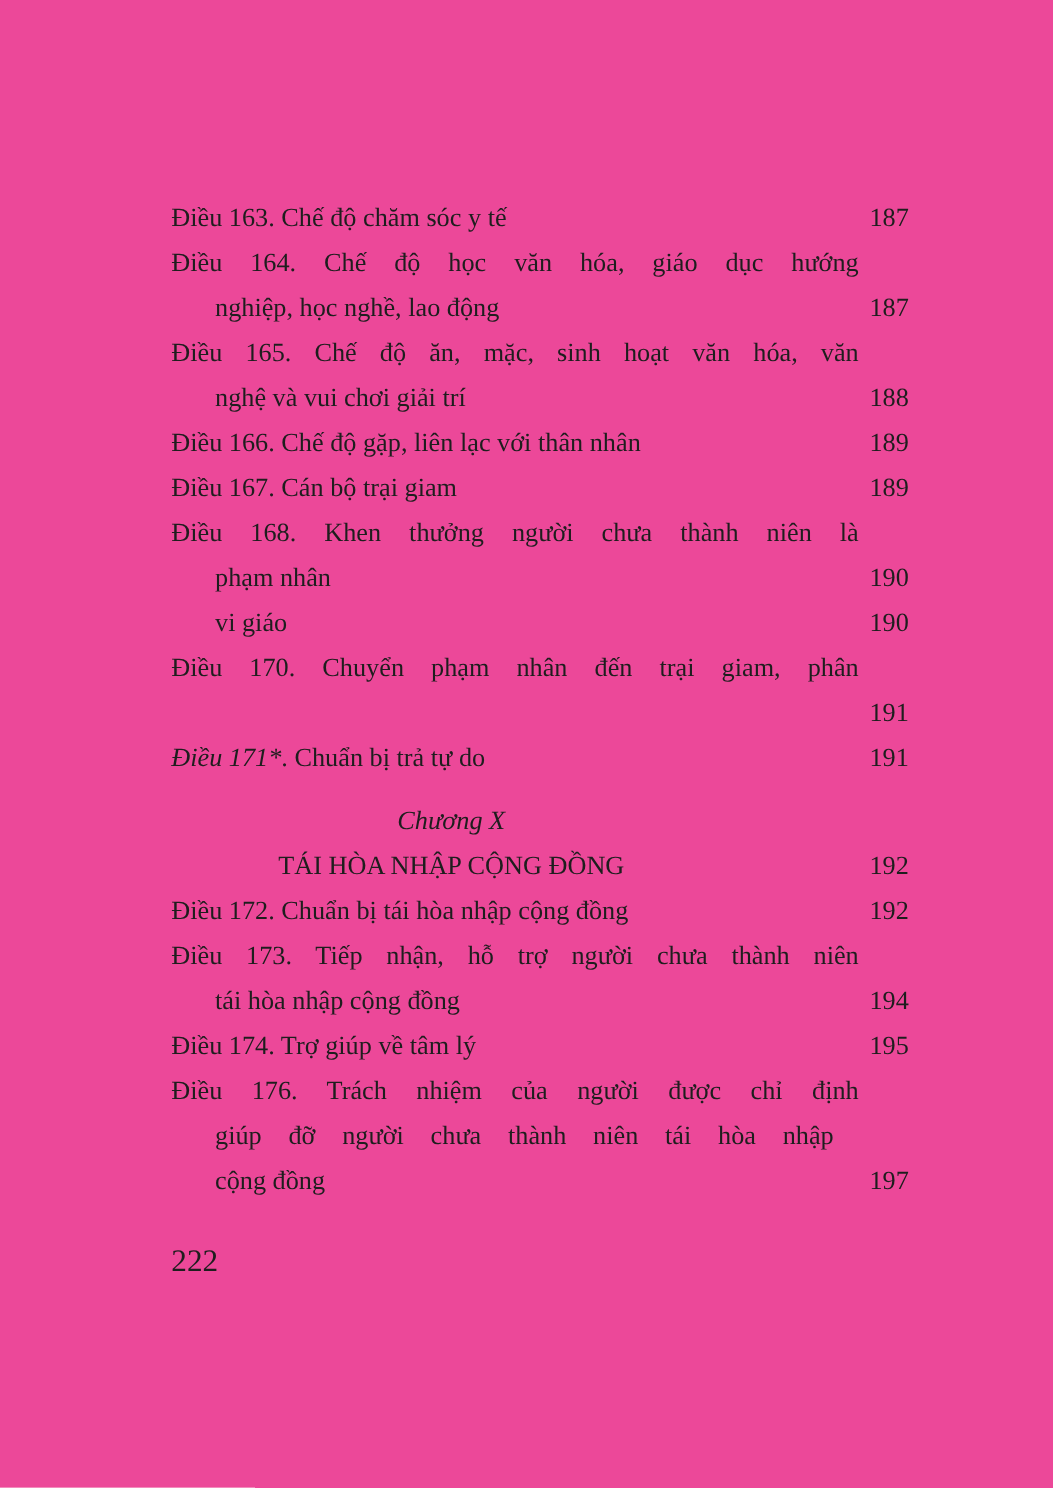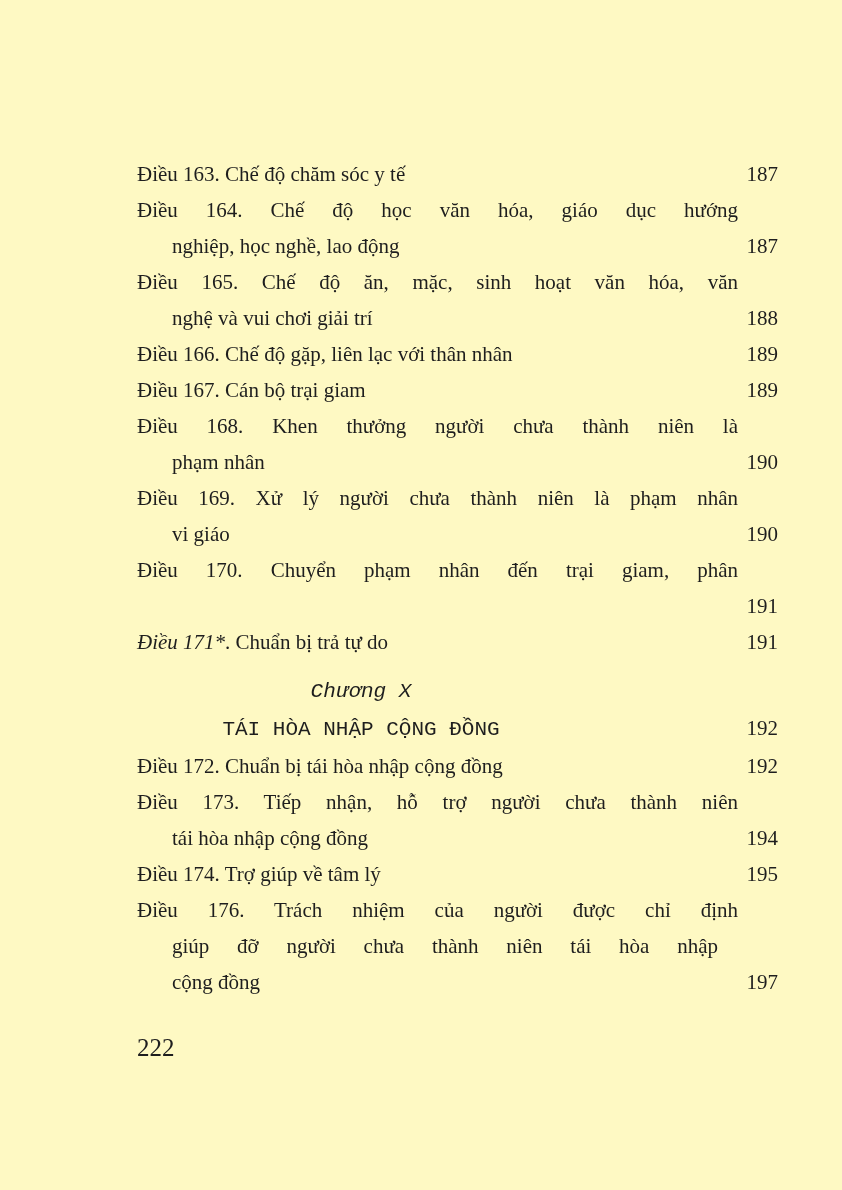--- a/index.html
+++ b/index.html
@@ -6,22 +6,22 @@
   body {
     width: 842px; height: 1190px;
     background: #fbfbf8;
     font-family: "Liberation Serif", "DejaVu Serif", serif;
     color: #1e1e1e;
     overflow: hidden;
   }
   .page {
     box-sizing: border-box;
     width: 842px; height: 1190px;
-    padding: 156px 64px 0 137px;
-    background: #fef9c3;
+    padding: 156px 115px 0 137px;
+    background: #ec4899;
   }
   .line {
     display: flex;
     align-items: baseline;
     min-height: 36px;
     line-height: 36px;
     font-size: 21px;
   }
   .txt { white-space: pre-wrap; }
   
@@ -42,21 +42,20 @@
   
   .num {
     min-width: 42px;
     margin-left: auto;
     text-align: right;
   }
   
   .center-box {
     width: 448px;
     text-align: center;
-    font-family: Liberation Mono, monospace;
   }
   .r-chapter { margin-top: 14px; }
   .r-chapter .center-box { font-style: italic; }
   .em { font-style: italic; }
   .folio {
     margin-top: 30px;
     font-size: 25px;
     line-height: 36px;
   }
 </style>
@@ -100,23 +99,20 @@
 
   <div class="line r-just">
     <span class="txt">Điều 168. Khen thưởng người chưa thành niên là</span>
   </div>
 
   <div class="line r-cont">
     <span class="txt">phạm nhân</span>
     <span class="num">190</span>
   </div>
 
-  <div class="line r-just">
-    <span class="txt">Điều 169. Xử lý người chưa thành niên là phạm nhân</span>
-  </div>
 
   <div class="line r-cont">
     <span class="txt">vi giáo</span>
     <span class="num">190</span>
   </div>
 
   <div class="line r-just">
     <span class="txt">Điều 170. Chuyển phạm nhân đến trại giam, phân</span>
   </div>
 

